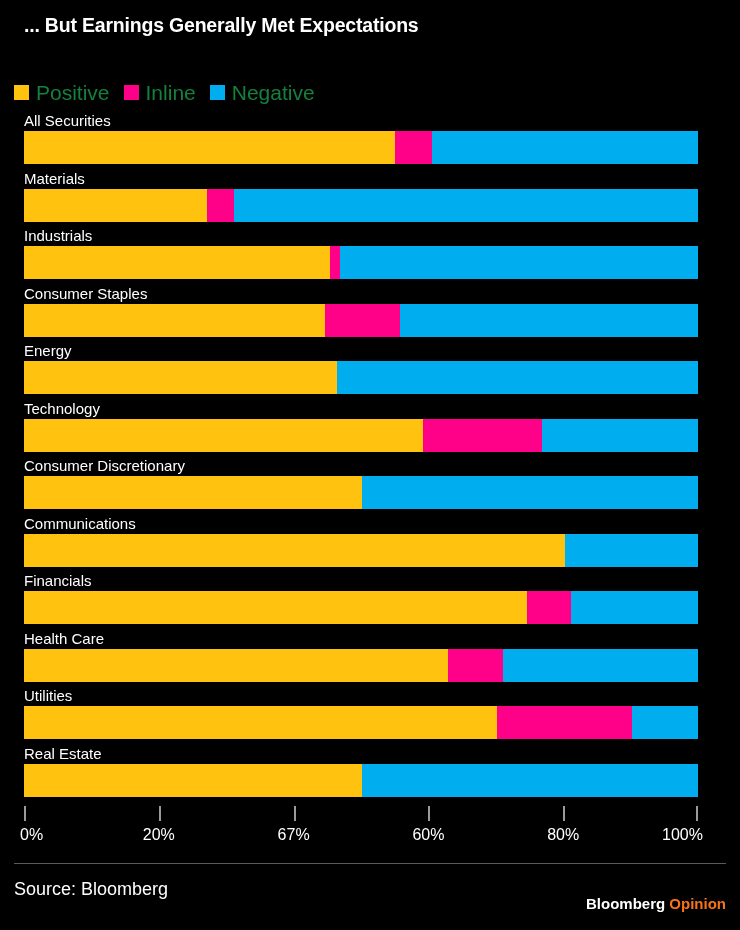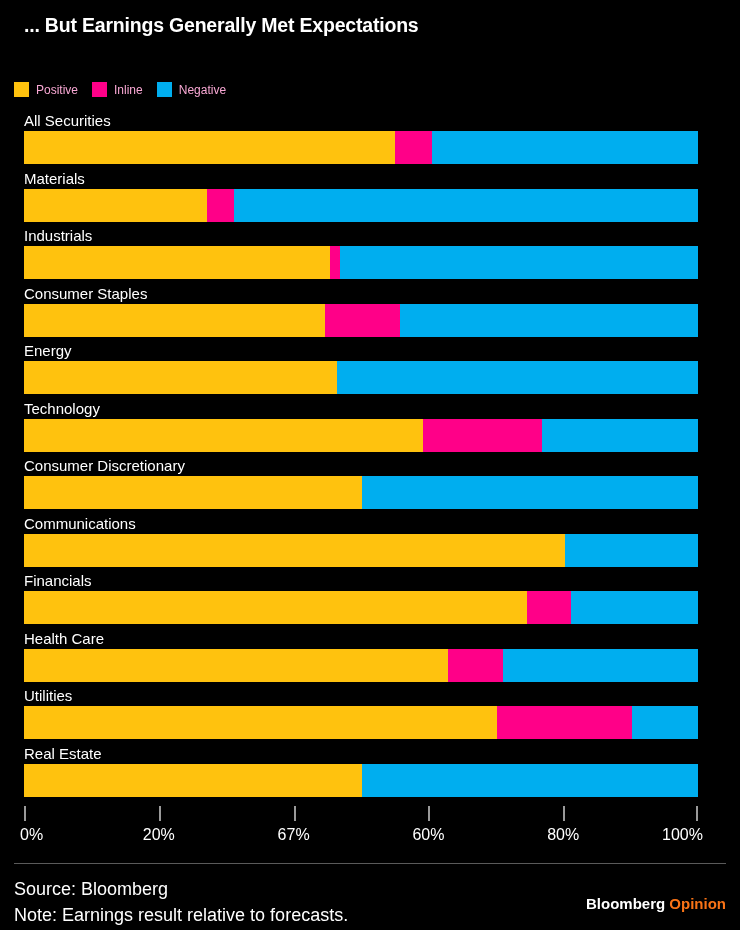--- a/index.html
+++ b/index.html
@@ -22,21 +22,21 @@
     font-size:17px;font-weight:normal;letter-spacing:-0.1px;
     color:#ffffff;white-space:nowrap;
   }
 
   .legend{
     position:absolute;left:14px;top:82px;
     display:flex;align-items:center;gap:0px;
   }
   .legend-item{display:flex;align-items:center;margin-right:14px;}
   .legend-swatch{width:15px;height:15px;display:block;margin-right:7px;}
-  .legend-label{font-size:12px;color:#f9a8d4;line-height:1;}
+  .legend-label{font-size:21px;color:#15803d;line-height:1;}
 
   .plot{position:absolute;left:0;top:0;width:740px;height:930px;padding-left:32px;}
 
   .series-group{position:absolute;left:24px;width:674px;}
   .series-label{
     position:absolute;left:0;top:0;
     font-size:15px;color:#ffffff;white-space:nowrap;line-height:1;
   }
   .bar{
     position:absolute;left:0;top:18px;height:33px;width:674px;
@@ -202,20 +202,19 @@
       <div class="tick" style="left: 539.2px;"></div>
       <div class="ticklabel" style="left: 539.2px;">80%</div>
       <div class="tick" style="left: 672px;"></div>
       <div class="ticklabel last" style="left: 674px;">100%</div>
     </div>
 
   <div class="rule"></div>
 
   <div class="source">
     <div>Source: Bloomberg</div>
-    <div>Note: Earnings result relative to forecasts.</div>
   </div>
 
   <div class="brand">
     <span class="b1">Bloomberg</span><span>&nbsp;</span><span class="b2">Opinion</span>
   </div>
 
 </div>
 
 </body></html>

